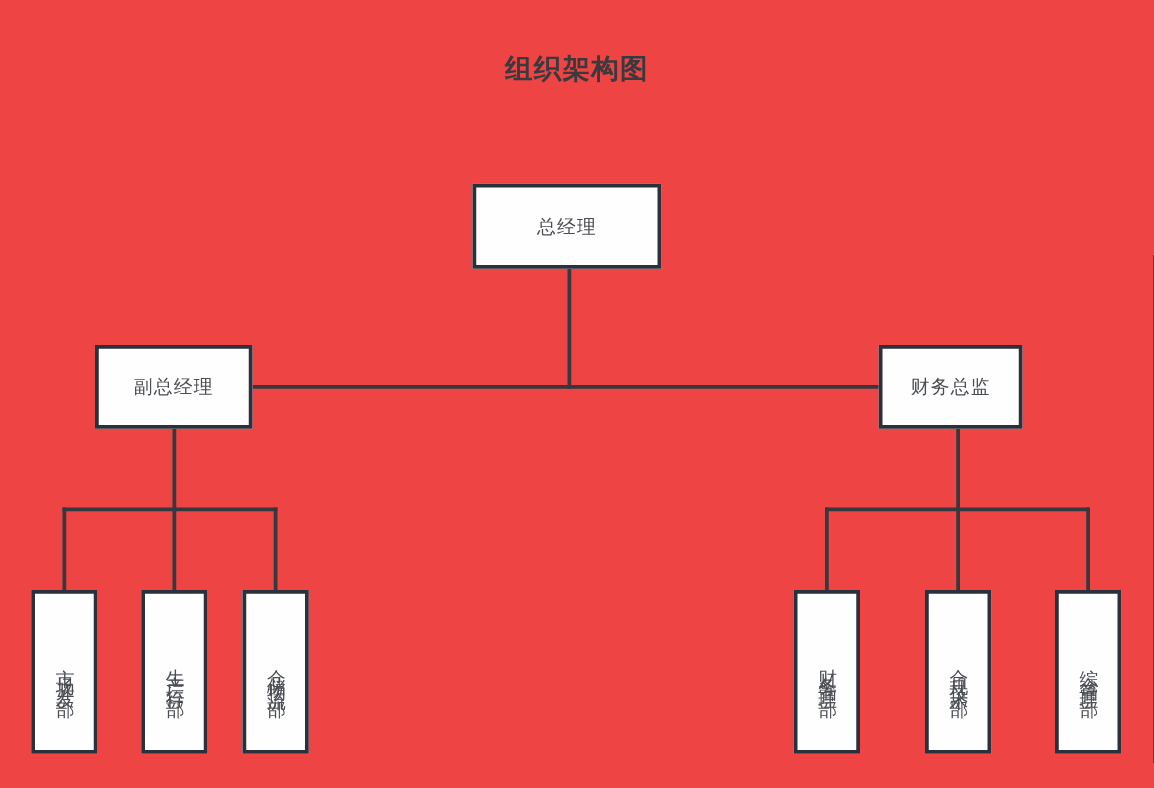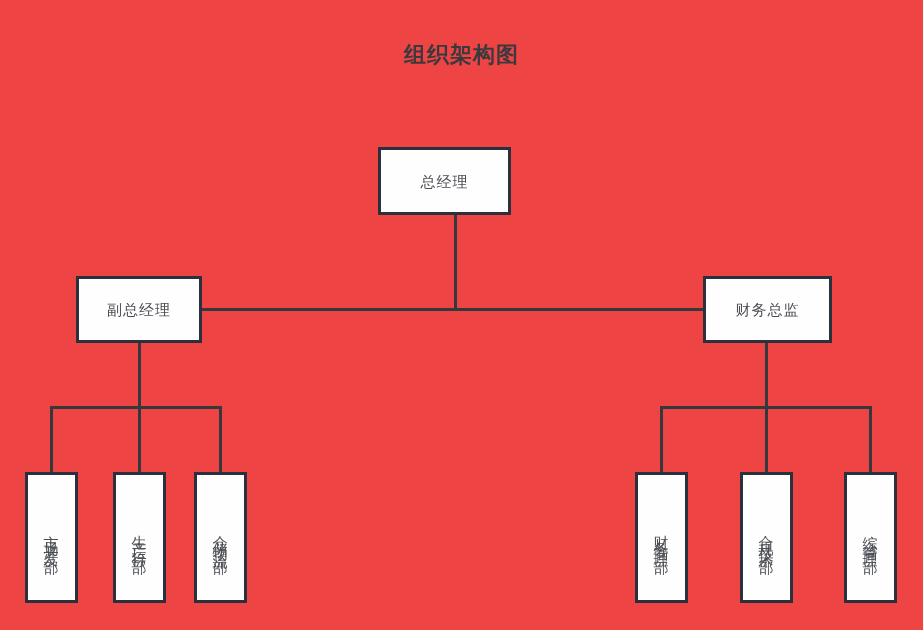--- a/index.html
+++ b/index.html
@@ -77,28 +77,28 @@
     <div class="conn v" style="left:138px; top:406px; height:66px;"></div>
     <div class="conn v" style="left:219px; top:406px; height:66px;"></div>
 
     <div class="conn v" style="left:765px; top:343px; height:66px;"></div>
     <div class="conn h" style="left:660px; top:406px; width:211px;"></div>
     <div class="conn v" style="left:660px; top:406px; height:66px;"></div>
     <div class="conn v" style="left:765px; top:406px; height:66px;"></div>
     <div class="conn v" style="left:869px; top:406px; height:66px;"></div>
   </div>
 
-  <div class="node h-node" style="left:378px; top:147px; width:133px; height:68px;">
+  <div class="node h-node" style="left:378px; top:147px; width:151px; height:68px;">
     <span>总经理</span>
   </div>
 
   <div class="node h-node" style="left:76px; top:276px; width:126px; height:67px;">
     <span>副总经理</span>
   </div>
-  <div class="node h-node" style="left:703px; top:276px; width:129px; height:67px;">
+  <div class="node h-node" style="left:703px; top:276px; width:115px; height:67px;">
     <span>财务总监</span>
   </div>
 
   <div class="node v-node" style="left:25px;">
     <span>市场开发部</span>
   </div>
   <div class="node v-node" style="left:113px;">
     <span>生产运行部</span>
   </div>
   <div class="node v-node" style="left:194px;">

